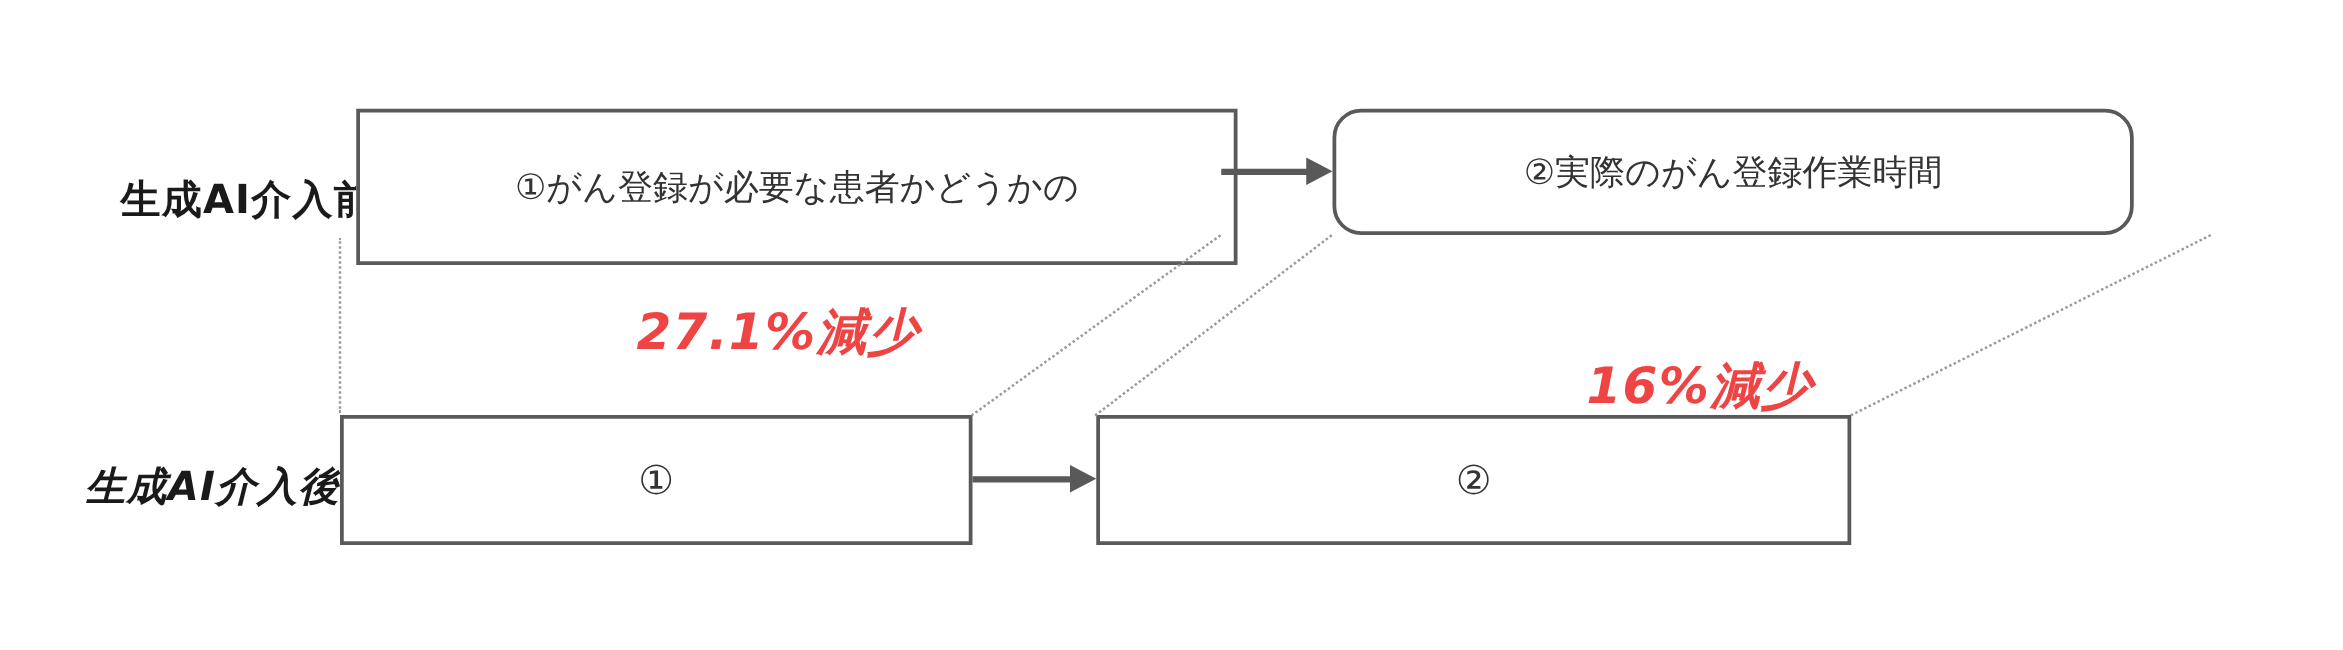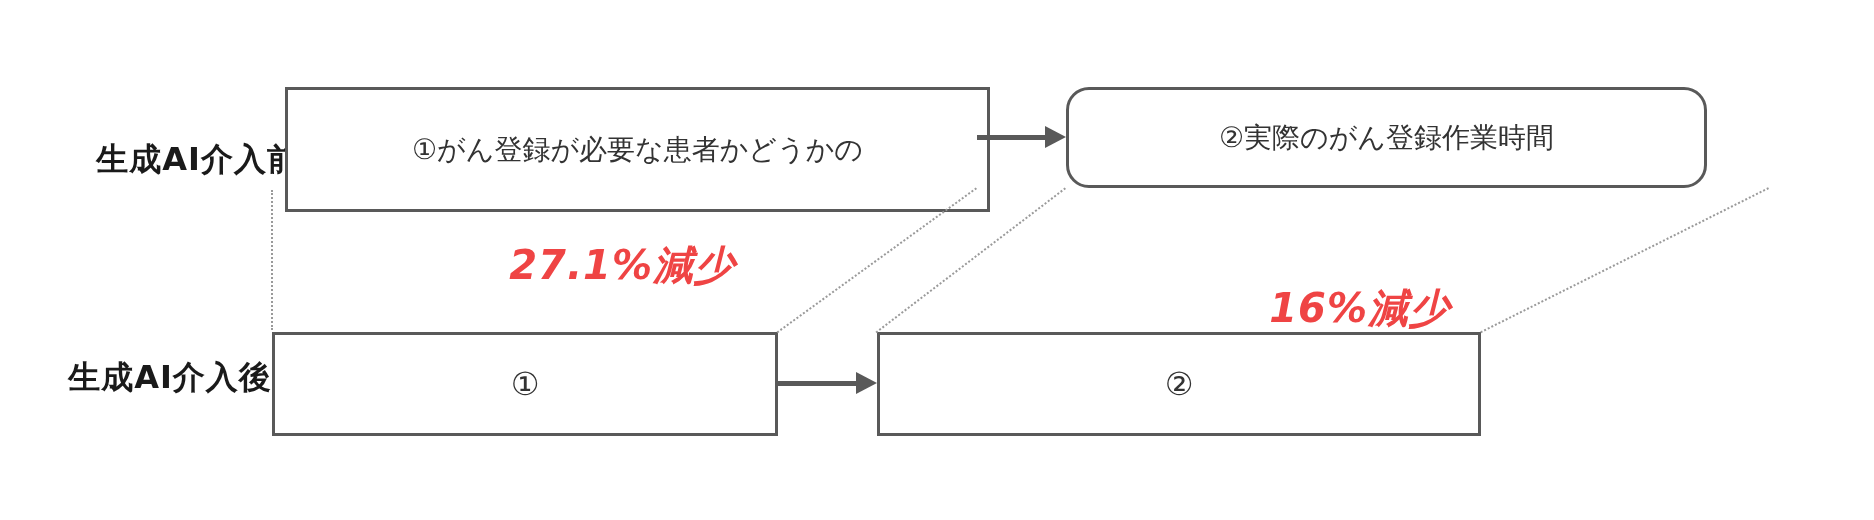--- a/index.html
+++ b/index.html
@@ -75,21 +75,21 @@
     letter-spacing: 1px;
     font-style: italic;
   }
 </style>
 </head>
 <body>
 
 <div id="stage">
 
   <div class="row-label" style="top: 138px; text-align: right;">生成AI介入前</div>
-  <div class="row-label" style="top: 356px;">生成AI介入後</div>
+  <div class="row-label" style="top: 368px; font-style: italic;">生成AI介入後</div>
 
   <div class="box" style="left: 285px; top: 87px; width: 705px; height: 125px;">
     <span>①がん登録が必要な患者かどうかの</span>
   </div>
   <div class="box" style="left: 1066px; top: 87px; width: 641px; height: 101px; border-radius: 23px;">
     <span>②実際のがん登録作業時間</span>
   </div>
 
   <div class="box small" style="left: 272px; top: 332px; width: 506px; height: 104px;">
     <span>①</span>

